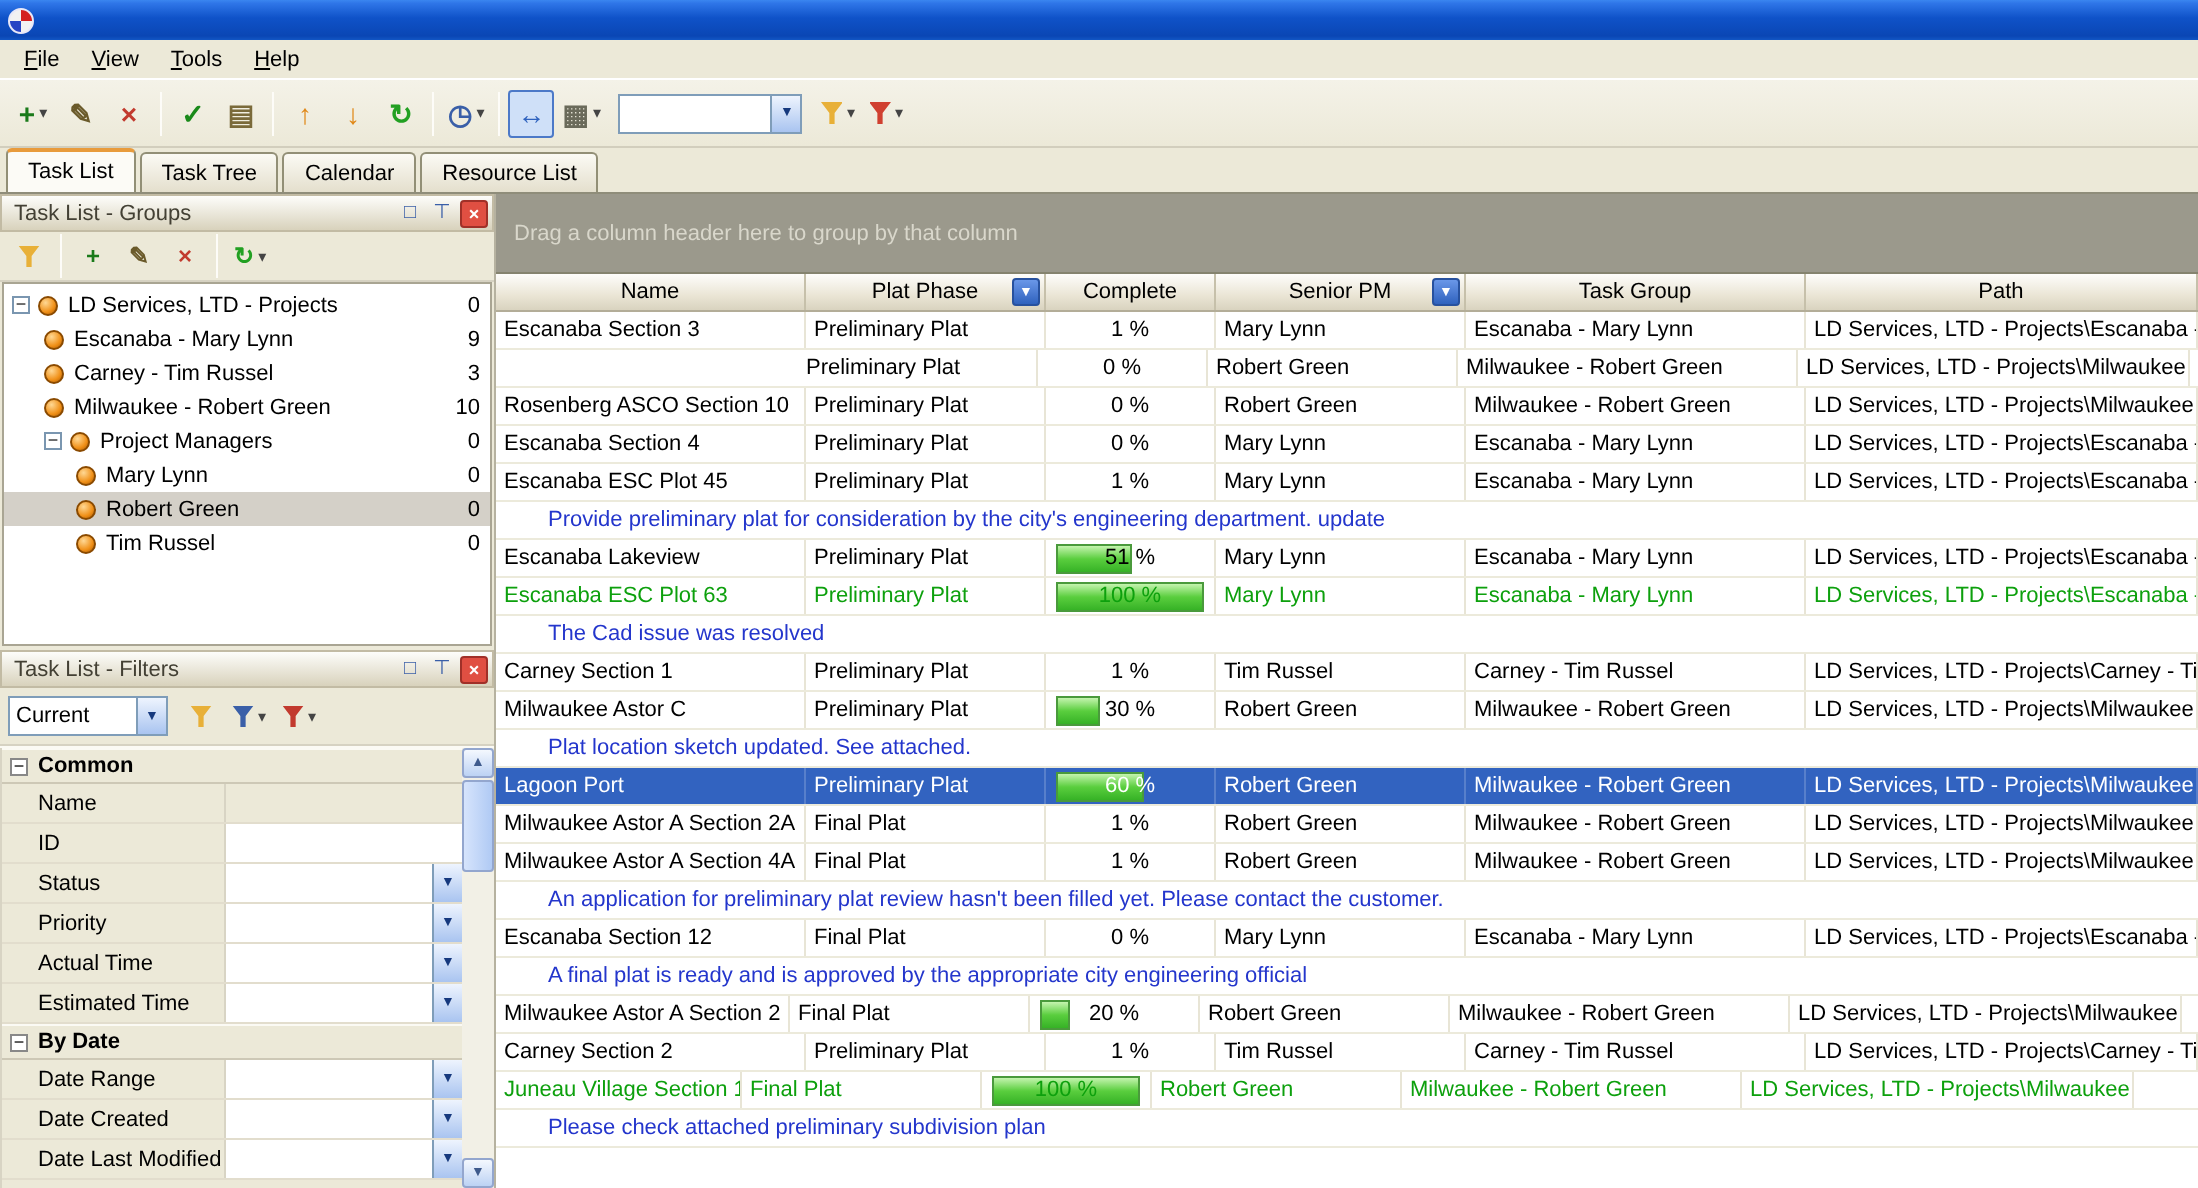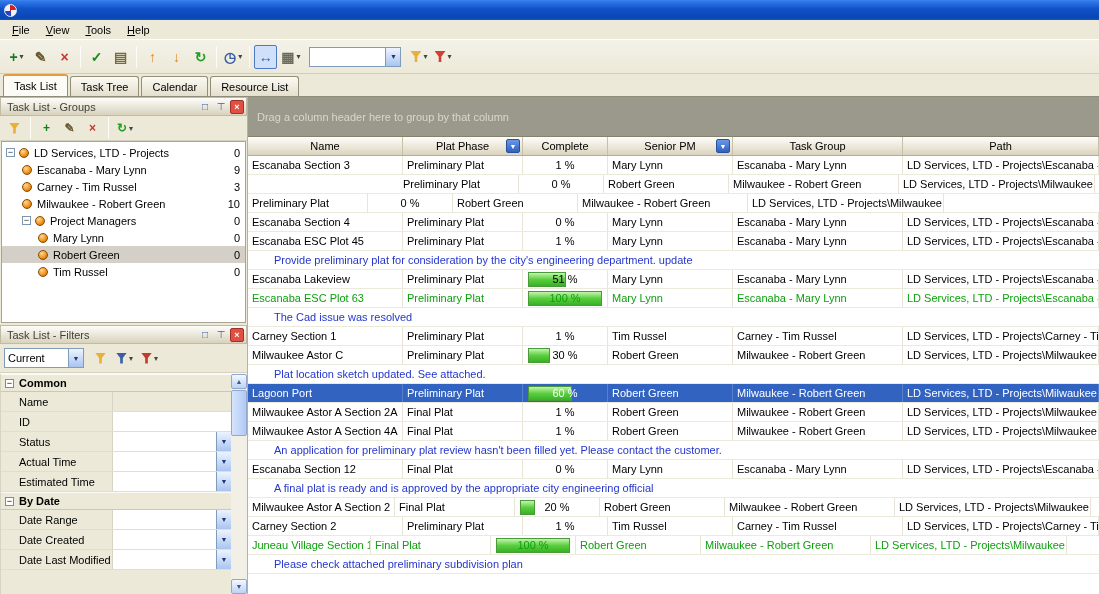--- a/index.html
+++ b/index.html
@@ -319,20 +319,27 @@
             </div>
           </div>
           <div class="frow">
             <span class="flabel">Status</span>
             <div class="fvalue">
               <span class="combo-value" style="flex: 1 1 0%;"></span>
               <span class="dd-btn">▼</span>
             </div>
           </div>
           <div class="frow">
+            <span class="flabel">Priority</span>
+            <div class="fvalue">
+              <span class="combo-value" style="flex: 1 1 0%;"></span>
+              <span class="dd-btn">▼</span>
+            </div>
+          </div>
+          <div class="frow">
             <span class="flabel">Actual Time</span>
             <div class="fvalue">
               <span class="combo-value" style="flex: 1 1 0%;"></span>
               <span class="dd-btn">▼</span>
             </div>
           </div>
           <div class="frow">
             <span class="flabel">Estimated Time</span>
             <div class="fvalue">
               <span class="combo-value" style="flex: 1 1 0%;"></span>
@@ -434,20 +441,23 @@
             <span>Robert Green</span>
           </div>
           <div class="gcell" style="width: 170px;">
             <span>Milwaukee - Robert Green</span>
           </div>
           <div class="gcell" style="width: 196px;">
             <span>LD Services, LTD - Projects\Milwaukee</span>
           </div>
         </div>
         <div class="grow">
+          <div class="gcell" style="width: 155px;">
+            <span>Rosenberg ASCO Section 10</span>
+          </div>
           <div class="gcell" style="width: 120px;">
             <span>Preliminary Plat</span>
           </div>
           <div class="gcell center" style="width: 85px;">
             <span>0 %</span>
           </div>
           <div class="gcell" style="width: 125px;">
             <span>Robert Green</span>
           </div>
           <div class="gcell" style="width: 170px;">

